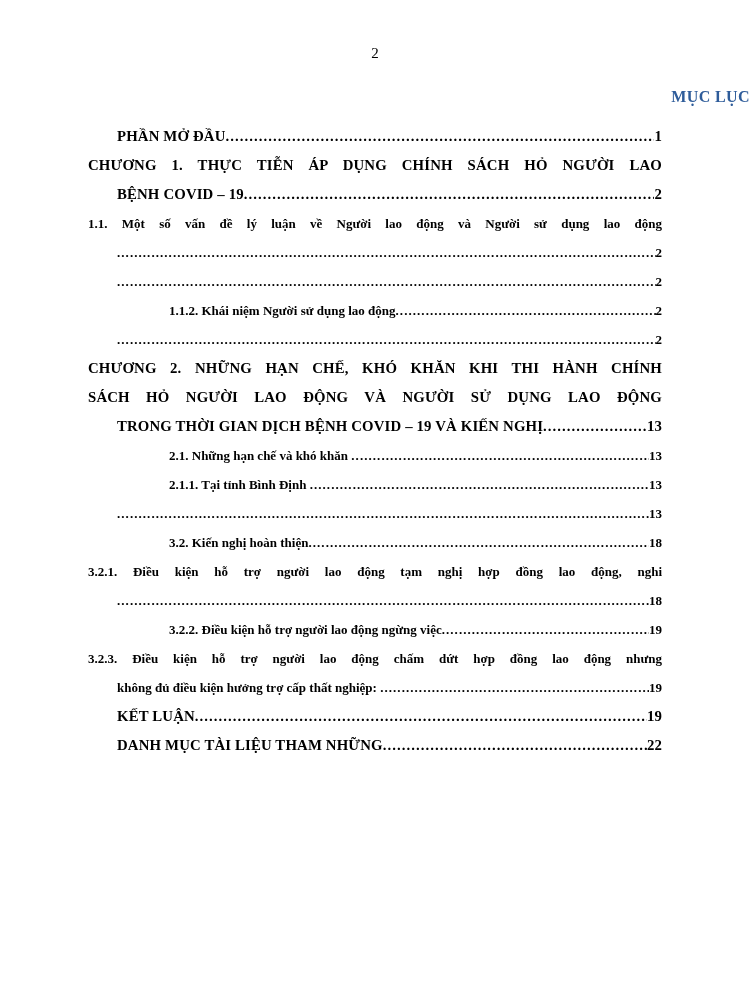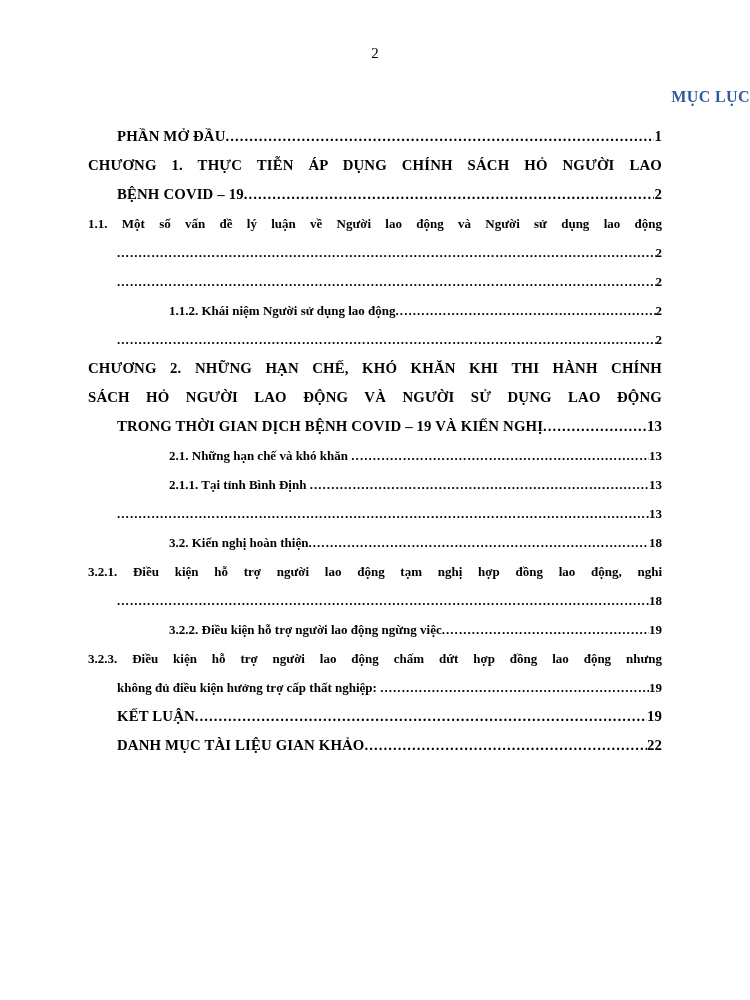--- a/index.html
+++ b/index.html
@@ -200,20 +200,20 @@
       </div>
       <div class="block level-0 ind-0">
         <div class="btail">
           <span class="rtext">KẾT LUẬN</span>
           <span class="rleader">................................................................................................................................................................................................................................................................................................................................................................................................................</span>
           <span class="rpage">19</span>
         </div>
       </div>
       <div class="block level-0 ind-0">
         <div class="btail">
-          <span class="rtext">DANH MỤC TÀI LIỆU GIAN KHẢO</span>
+          <span class="rtext">DANH MỤC TÀI LIỆU THAM NHỮNG</span>
           <span class="rleader">................................................................................................................................................................................................................................................................................................................................................................................................................</span>
           <span class="rpage">22</span>
         </div>
       </div>
     </div>
 
 </div>
 
 </body></html>

